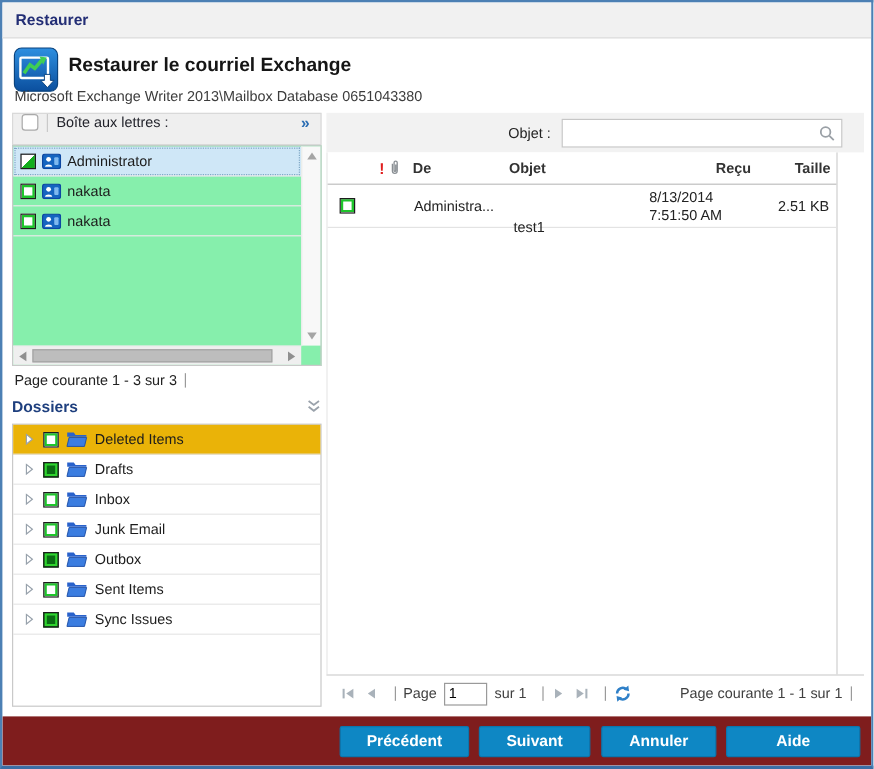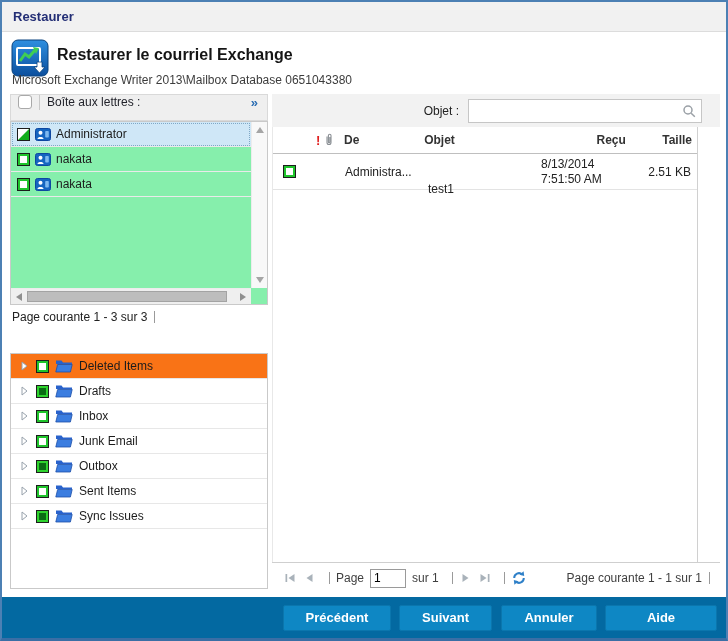--- a/index.html
+++ b/index.html
@@ -46,21 +46,21 @@
   .tri-down{width:0;height:0;border-left:4px solid transparent;border-right:4px solid transparent;border-top:6px solid #a5a5a5;}
   .tri-left{width:0;height:0;border-top:4px solid transparent;border-bottom:4px solid transparent;border-right:6px solid #8f8f8f;}
   .tri-right{width:0;height:0;border-top:4px solid transparent;border-bottom:4px solid transparent;border-left:6px solid #8f8f8f;}
   .page-info-left{position:absolute;left:10px;top:308px;font-size:12px;color:#222;}
   .pipe{display:inline-block;width:1px;height:12px;background:#9a9a9a;margin-left:7px;vertical-align:-2px;}
   .dossiers-hdr{position:absolute;left:8px;top:329px;width:258px;display:flex;align-items:center;}
   .dossiers-title{flex:1;font-size:13px;font-weight:bold;color:#1e3f7e;}
   .folder-list{position:absolute;left:8px;top:351px;width:258px;height:236px;border:1px solid #c9c9c9;background:#fff;}
   .frow{height:25px;display:flex;align-items:center;gap:6px;padding-left:10px;
     border-bottom:1px solid #e7e7e7;font-size:12px;color:#1c1c1c;}
-  .frow[data-selected="true"]{background:#f97316;}
+  .frow[data-selected="true"]{background:#eab308;}
   .tri-wrap{width:9px;flex:0 0 auto;display:flex;}
   .icon-folder{width:18px;height:14px;flex:0 0 auto;}
   
   .objet-bar{position:absolute;left:270px;top:92px;width:448px;height:33px;background:#f2f2f2;
     display:flex;align-items:center;justify-content:flex-end;gap:9px;padding-right:18px;}
   .objet-label{font-size:12px;color:#222;}
   .search-box{width:234px;height:24px;background:#fff;border:1px solid #c6c6c6;display:flex;align-items:center;padding:0 5px;}
   .search-box input{border:none;outline:none;flex:1;font-size:12px;font-family:"Liberation Sans",sans-serif;min-width:0;background:transparent;}
   .msg-table{position:absolute;left:270px;top:125px;width:426px;height:435px;
     border-left:1px solid #e8e8e8;border-right:1px solid #d0d0d0;background:#fff;}
@@ -77,21 +77,21 @@
   .d-from{position:absolute;left:72px;top:11px;}
   .d-subj{position:absolute;left:155px;top:28px;}
   .d-recv{position:absolute;left:268px;top:3px;line-height:15px;}
   .d-size{position:absolute;right:6px;top:11px;}
   .pager{position:absolute;left:270px;top:560px;width:448px;height:31px;border-top:1px solid #cfcfcf;
     display:flex;align-items:center;font-size:12px;color:#3f3f3f;padding:0 10px 0 12px;gap:6px;justify-content:flex-end;}
   .pager .nav{display:flex;align-items:center;}
   .page-input{width:36px;height:19px;border:1px solid #9a9a9a;font-size:12px;padding:1px 3px;font-family:"Liberation Sans",sans-serif;}
   .pager .spacer{flex:1;}
   
-  .footer{position:absolute;left:0;right:0;top:595px;height:41px;background:#0369a1;padding-left:15px;}
+  .footer{position:absolute;left:0;right:0;top:595px;height:41px;background:#7f1d1d;padding-left:15px;}
   .btn{position:absolute;top:8px;height:26px;background:#0e87c4;color:#fff;font-weight:bold;font-size:13px;
     border:1px solid #0b76ad;border-radius:2px;text-align:center;line-height:24px;cursor:pointer;}
   .btn-prev{left:281px;width:108px;}
   .btn-next{left:397px;width:93px;}
   .btn-cancel{left:499px;width:96px;}
   .btn-help{left:603px;width:112px;}
 </style>
 </head>
 <body>
 
@@ -165,20 +165,27 @@
       <span class="tri-left"></span>
       <span class="hthumb"></span>
       <span class="tri-right"></span>
     </div>
   </div>
 
   <div class="page-info-left">
     <span>Page courante 1 - 3 sur 3</span><span class="pipe"></span>
   </div>
 
+  <div class="dossiers-hdr">
+    <span class="dossiers-title">Dossiers</span>
+    <svg width="13" height="11" viewBox="0 0 12 10">
+      <path d="M2 1 L6 4 L10 1" fill="none" stroke="#9aa2ab" stroke-width="1.4"></path>
+      <path d="M2 5.5 L6 8.5 L10 5.5" fill="none" stroke="#9aa2ab" stroke-width="1.4"></path>
+    </svg>
+  </div>
 
   <div class="folder-list">
     <div class="frow" data-selected="true">
       <span class="tri-wrap" data-expander="true">
           <svg width="7" height="10" viewBox="0 0 7 10">
             <path d="M1 1 L6 5 L1 9 Z" fill="#fff" stroke="#98a2ac"></path>
           </svg>
         </span>
       <span class="chk" data-state="hollow"></span>
       <svg class="icon-folder" viewBox="0 0 18 14">

